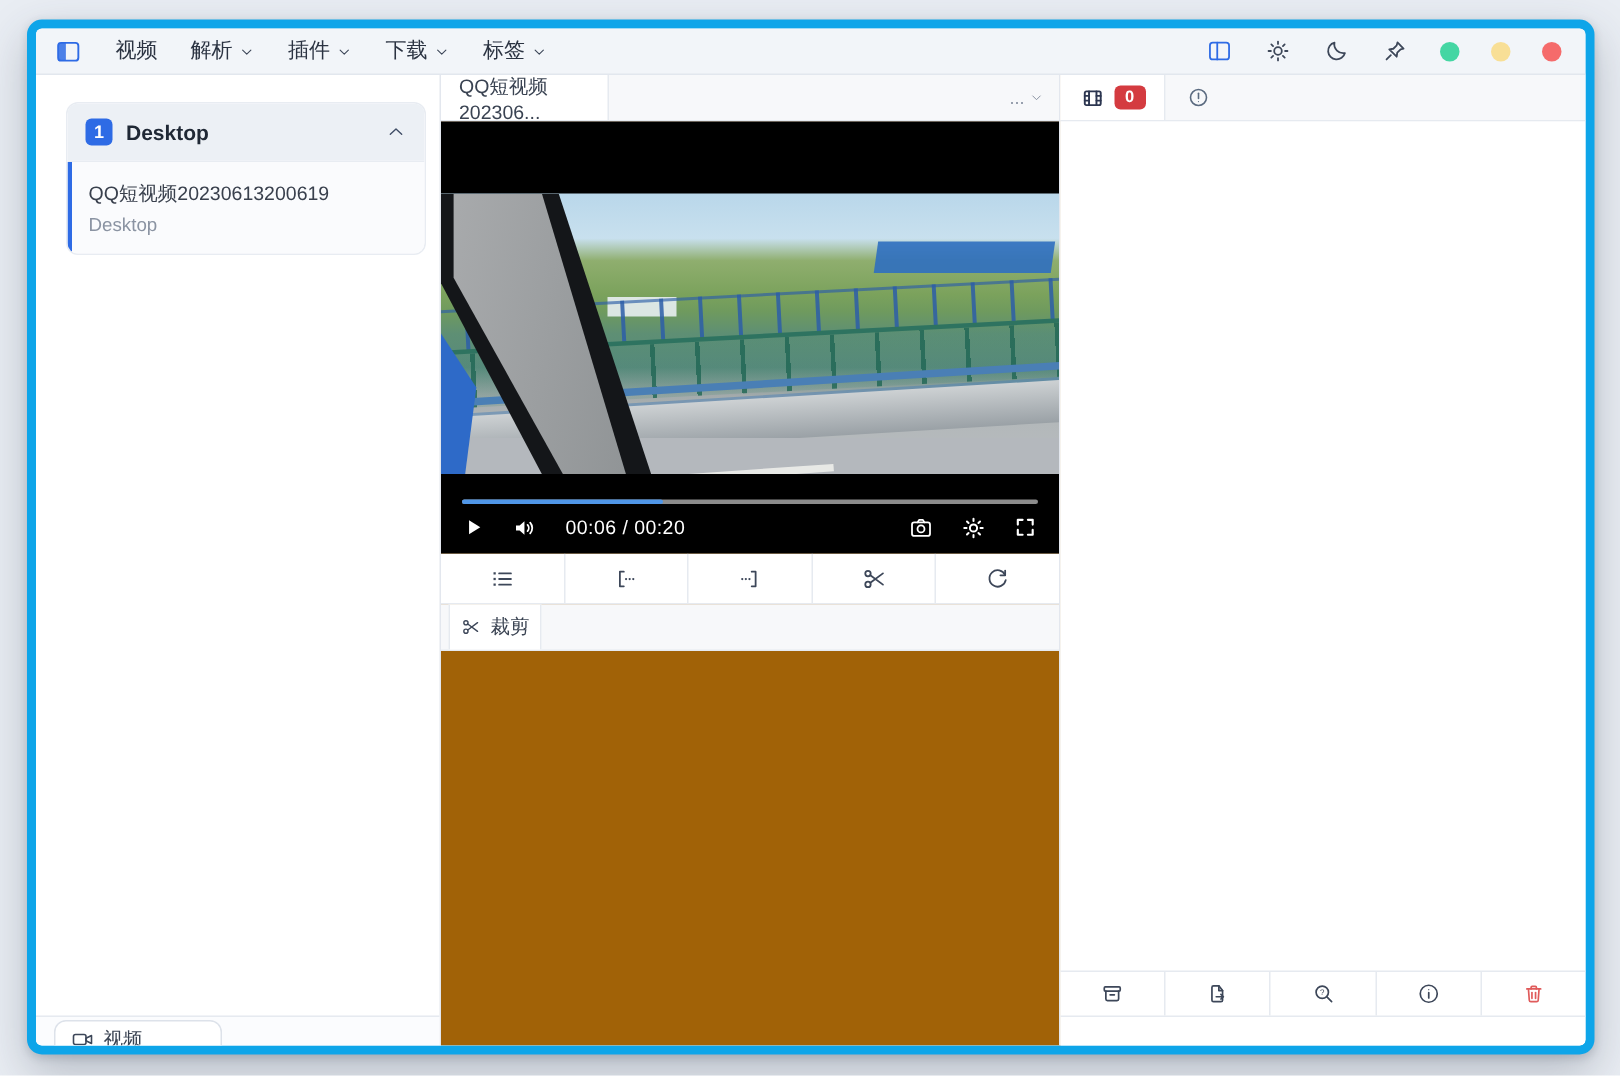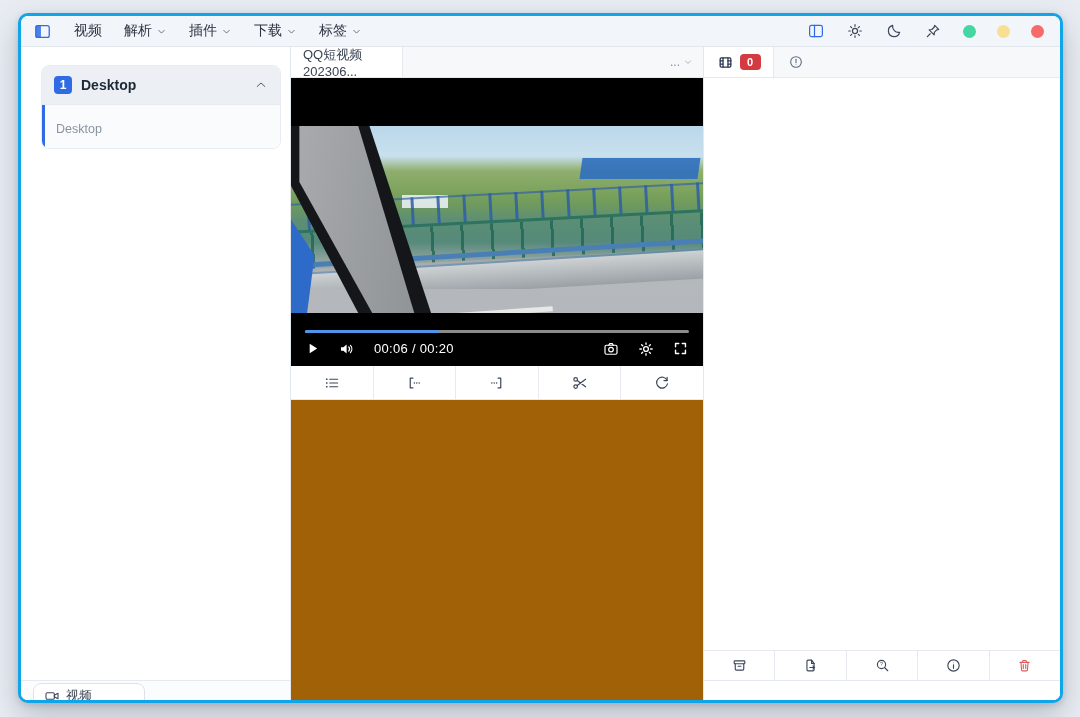--- a/index.html
+++ b/index.html
@@ -11,21 +11,21 @@
   }
   svg { display:block; }
   .ic { fill:none; stroke:#3d4759; stroke-width:1.6; stroke-linecap:round; stroke-linejoin:round; }
   .ic-blue { stroke:#2e6be5; }
   .ic-white { stroke:#ffffff; }
   .ic-red { stroke:#e05b5b; }
   .ic-gray { stroke:#5b6b80; }
 
   .window {
     position:absolute; left:18px; top:13px; width:1045px; height:690px;
-    background:#fff; border:3px solid #0ea5e9; border-radius:10px;
+    background:#fff; border:6px solid #0ea5e9; border-radius:10px;
     box-shadow:0 12px 30px rgba(50,60,80,.28), 0 2px 6px rgba(50,60,80,.18);
     overflow:hidden; display:flex; flex-direction:column;
   }
 
   
   .titlebar {
     height:31px; flex:0 0 31px; background:#f2f5f9; border-bottom:1px solid #e2e7ee;
     display:flex; align-items:center; padding:0 16px 0 12px;
   }
   .tb-left { display:flex; align-items:center; gap:22px; }
@@ -220,20 +220,21 @@
         <div class="side-card-header">
           <span class="badge-blue">1</span>
           <span class="side-card-title">Desktop</span>
           <span class="chev">
             <svg width="14" height="14" viewBox="0 0 24 24" class="ic" style="stroke:#3f4d66;">
                 <polyline points="5.5 14.5 12 8.5 18.5 14.5"></polyline>
               </svg>
           </span>
         </div>
         <div class="side-item">
+          <div class="side-item-title">QQ短视频20230613200619</div>
           <div class="side-item-sub">Desktop</div>
         </div>
       </div>
       <div class="side-bottom">
         <div class="side-tab">
           <svg width="16" height="16" viewBox="0 0 24 24" class="ic">
             <rect x="3" y="7" width="12.5" height="10" rx="2"></rect>
               <path d="M15.5 10.8l5.5-2.8v8l-5.5-2.8z"></path>
           </svg>
           <span>视频</span>
@@ -345,20 +346,30 @@
           </svg>
         </div>
         <div class="tool-cell">
           <svg width="18" height="18" viewBox="0 0 24 24" class="ic">
             <path d="M18.8 8.5A7.3 7.3 0 1 0 19.3 13"></path>
             <polyline points="18.8 4.5 18.8 8.7 14.6 8.7"></polyline>
           </svg>
         </div>
       </div>
 
+      <div class="crop-tabbar">
+        <div class="crop-tab">
+          <svg width="14" height="14" viewBox="0 0 24 24" class="ic">
+            <circle cx="6.2" cy="7.2" r="2.4"></circle>
+              <circle cx="6.2" cy="16.8" r="2.4"></circle>
+            <path d="M8.3 8.6L19.5 17M8.3 15.4L19.5 7"></path>
+          </svg>
+          <span>裁剪</span>
+        </div>
+      </div>
 
     </div>
 
     <div class="right">
       <div class="tabbar">
         <div class="tab-active">
           <svg width="17" height="17" viewBox="0 0 24 24" class="ic" style="stroke:#2c3650; stroke-width:1.8;">
             <rect x="4.5" y="5.5" width="15" height="13" rx="1.5"></rect>
             <line x1="8.5" y1="5.5" x2="8.5" y2="18.5"></line>
               <line x1="15.5" y1="5.5" x2="15.5" y2="18.5"></line>

